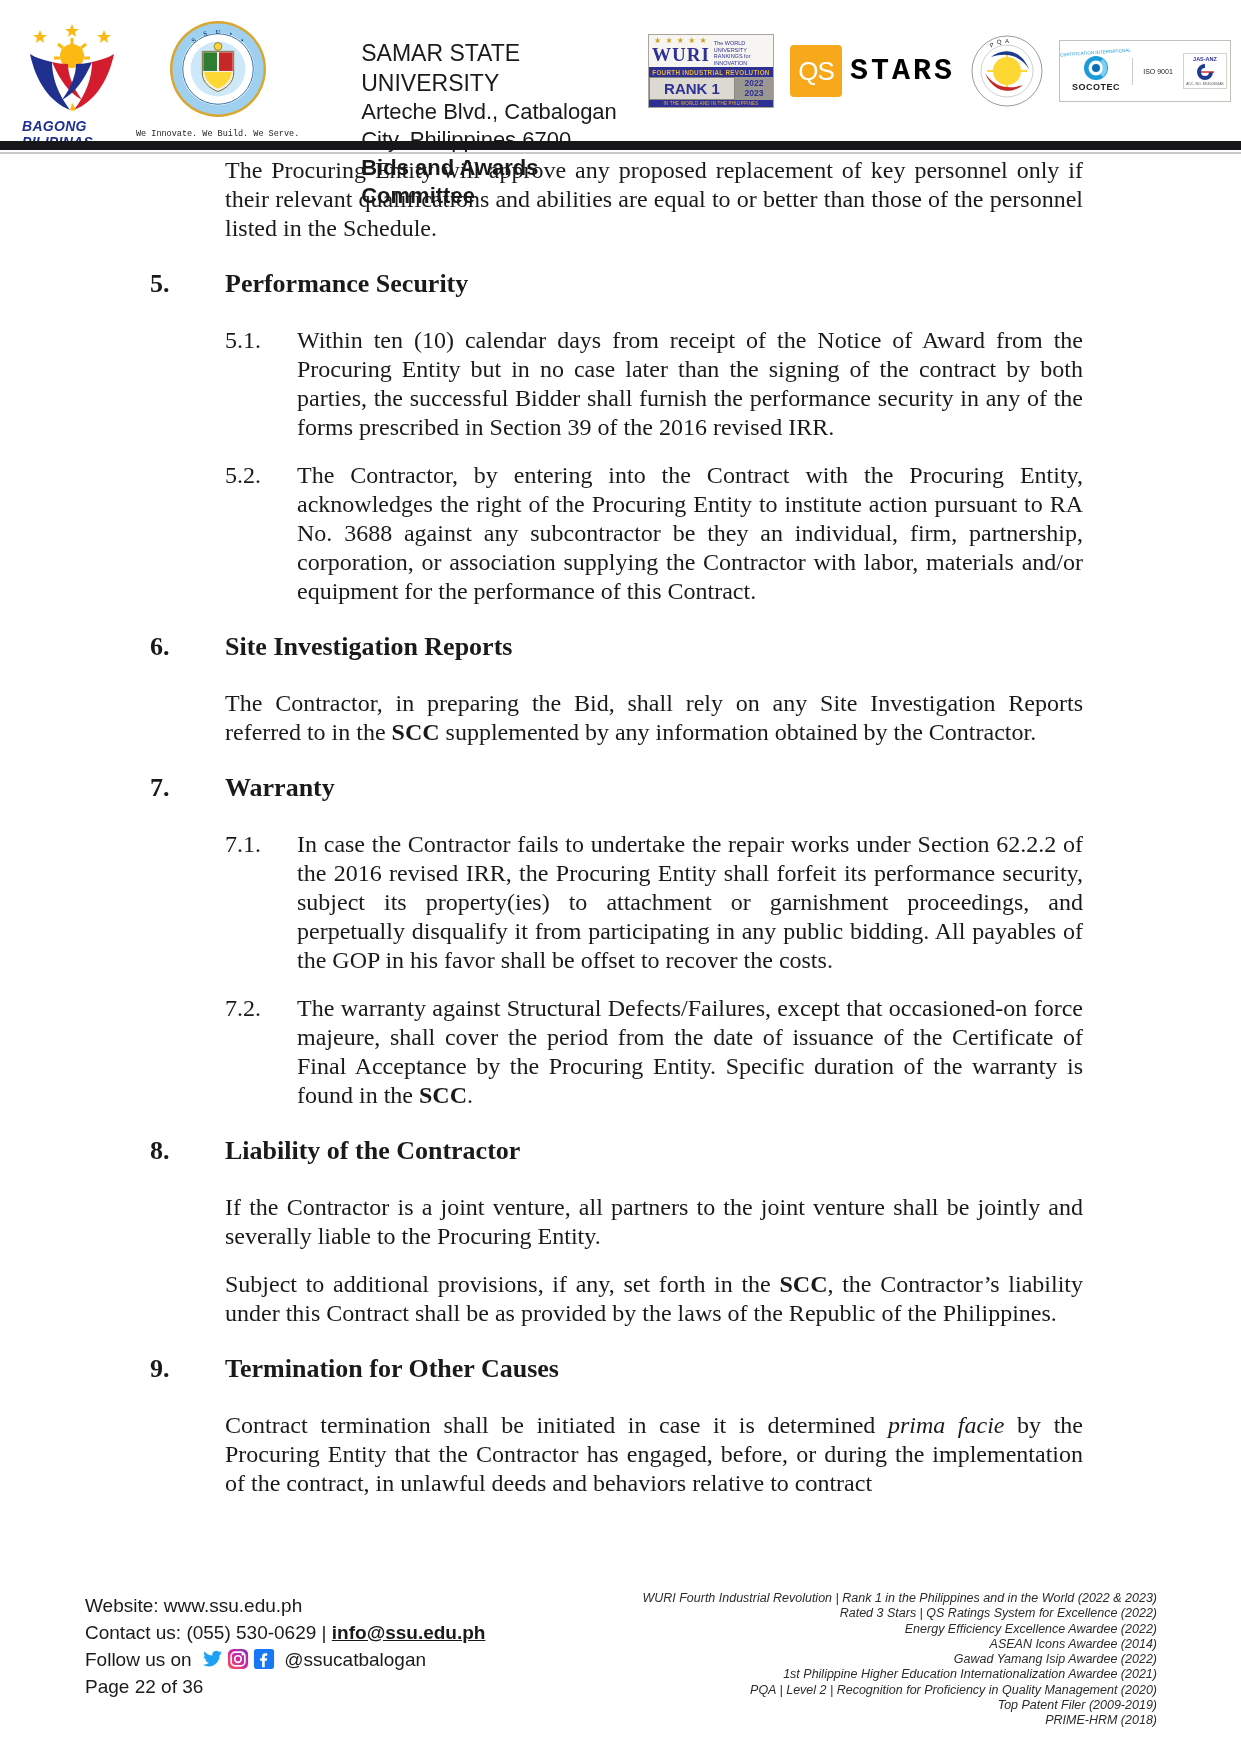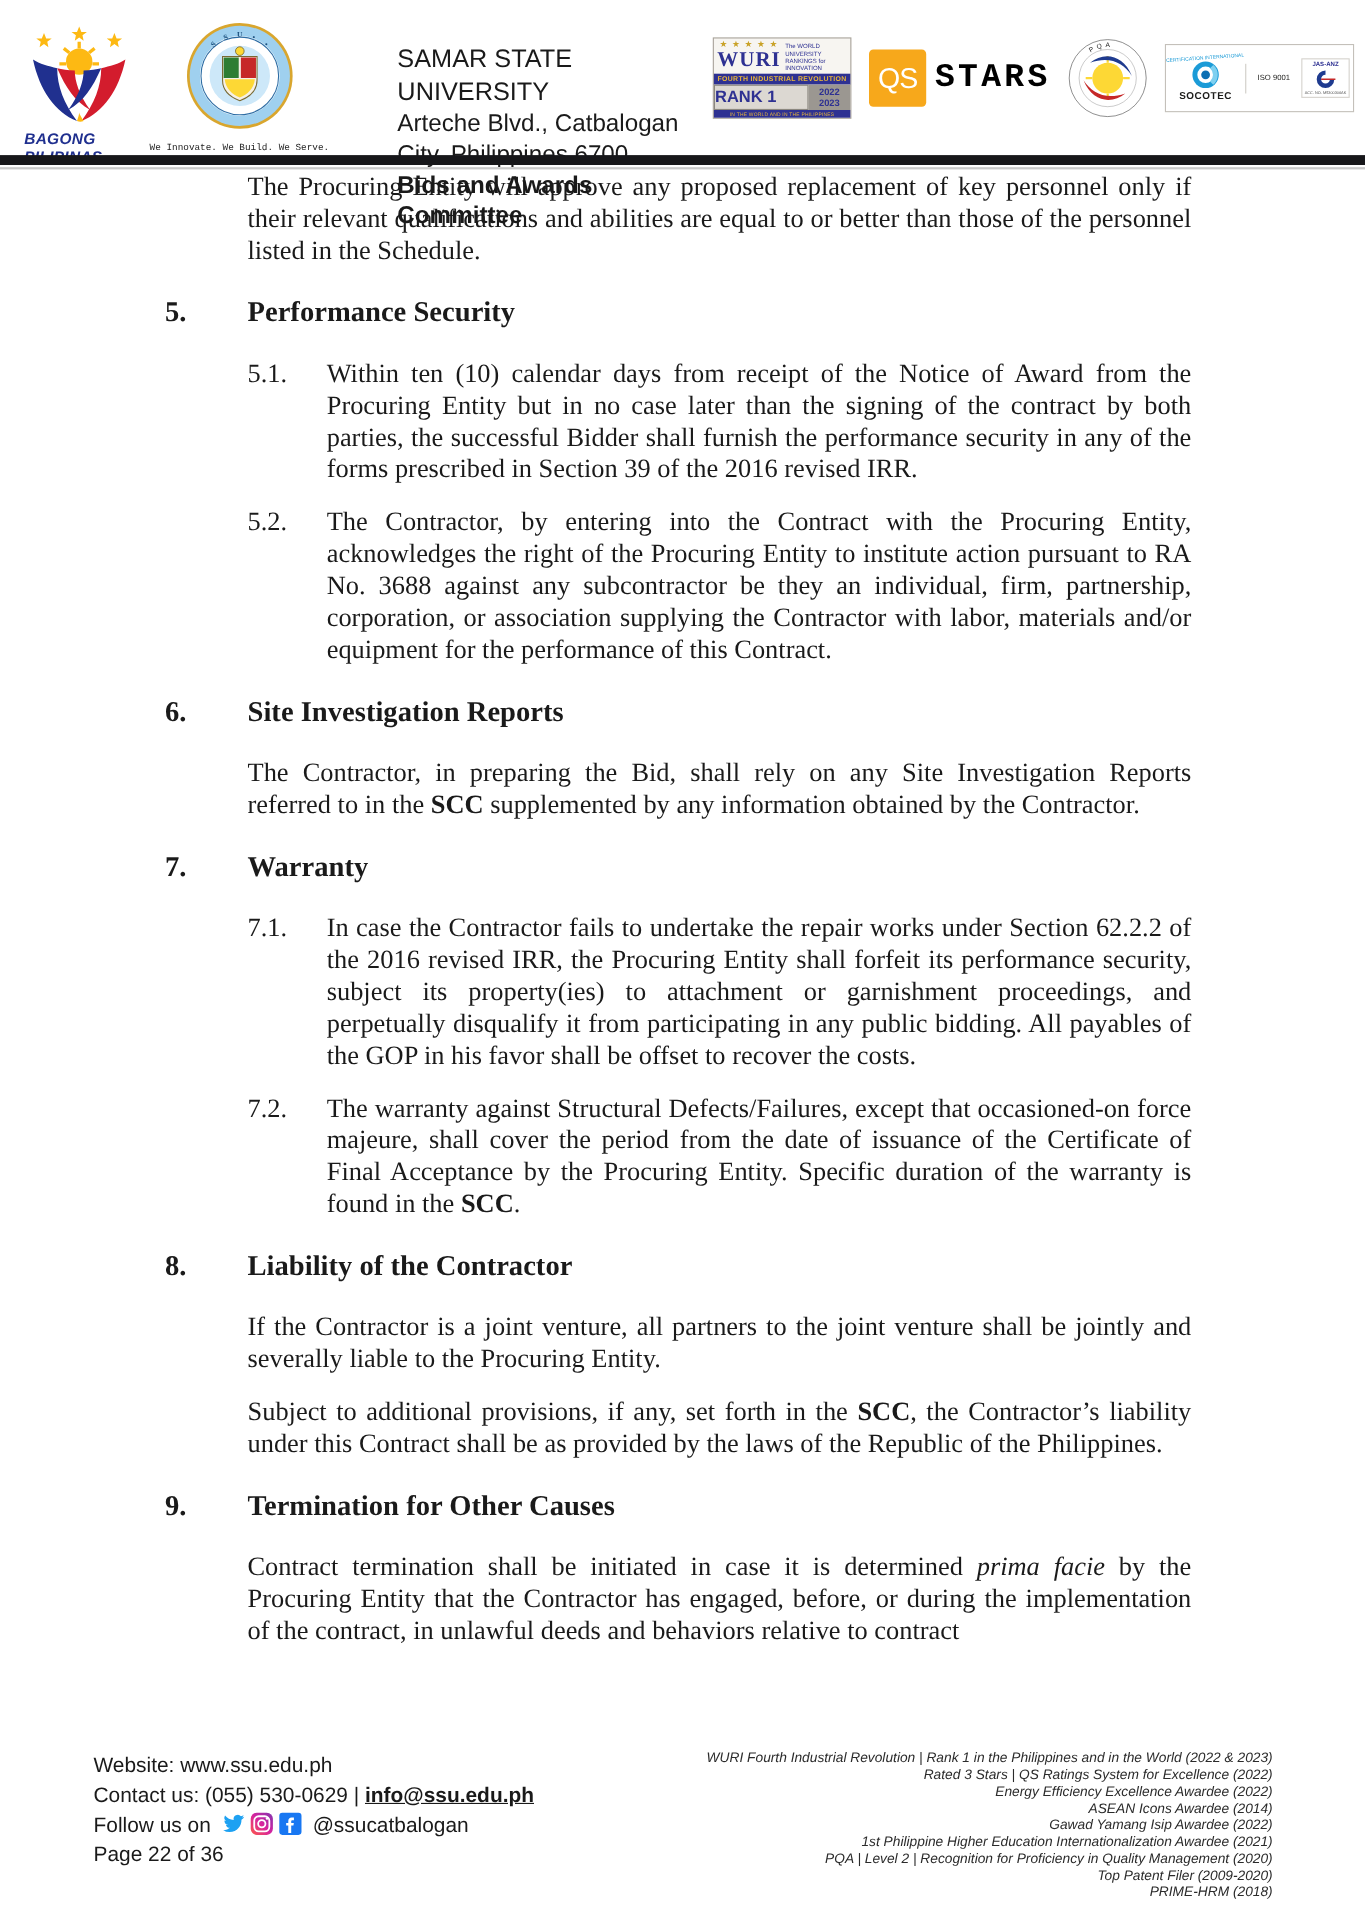--- a/index.html
+++ b/index.html
@@ -31,21 +31,21 @@
           font-family:"Liberation Sans", sans-serif; }
   .wuri-top { display:flex; padding:2px 3px 1px 3px; align-items:flex-start; }
   .wuri-left { display:flex; flex-direction:column; align-items:center; }
   .wuri-stars { color:#c9a227; font-size:8px; line-height:8px; letter-spacing:1px; }
   .wuri-name { font-family:"Liberation Serif", serif; font-weight:bold; color:#2e3192;
                font-size:19px; line-height:19px; letter-spacing:1px; }
   .wuri-tag { font-size:5.5px; line-height:6.5px; color:#2e3192; margin-left:4px; padding-top:3px; }
   .wuri-band { background:#2e3192; color:#e8b53a; font-size:6.3px; font-weight:bold;
                text-align:center; padding:1.5px 0; letter-spacing:.3px; }
   .wuri-rank-row { display:flex; align-items:stretch; background:#dcd8d2; }
-  .wuri-rank { flex:1; font-weight:bold; color:#2e3192; font-size:15px; 
+  .wuri-rank { flex:1; font-weight:bold; color:#2e3192; font-size:15px; text-align:center;
                padding:2px 0; border:1px solid #8b877f; }
   .wuri-years { width:38px; background:#9b9791; color:#2e3192; font-weight:bold;
                 font-size:8.5px; line-height:9.5px; text-align:center; padding-top:2px; }
   .wuri-strip { background:#2e3192; color:#e8b53a; font-size:4.5px; text-align:center;
                 padding:1px 0; letter-spacing:.2px; }
 
   
   .qs { display:flex; align-items:center; gap:8px; }
   .qs-box { width:52px; height:52px; background:#f7a81b; border-radius:4px;
             display:flex; align-items:center; justify-content:center;
@@ -316,17 +316,17 @@
   </div>
 
   <div class="ftr-right">
     <div>WURI Fourth Industrial Revolution | Rank 1 in the Philippines and in the World (2022 &amp; 2023)</div>
     <div>Rated 3 Stars | QS Ratings System for Excellence (2022)</div>
     <div>Energy Efficiency Excellence Awardee (2022)</div>
     <div>ASEAN Icons Awardee (2014)</div>
     <div>Gawad Yamang Isip Awardee (2022)</div>
     <div>1st Philippine Higher Education Internationalization Awardee (2021)</div>
     <div>PQA | Level 2 | Recognition for Proficiency in Quality Management (2020)</div>
-    <div>Top Patent Filer (2009-2020)</div>
+    <div>Top Patent Filer (2009-2019)</div>
     <div>PRIME-HRM (2018)</div>
   </div>
 
 </div>
 
 </body></html>

